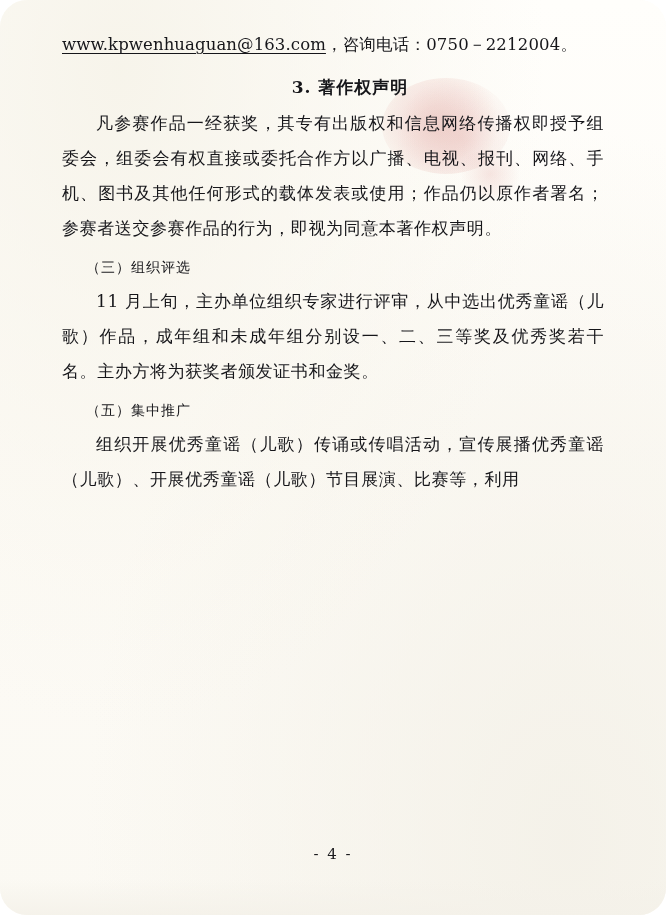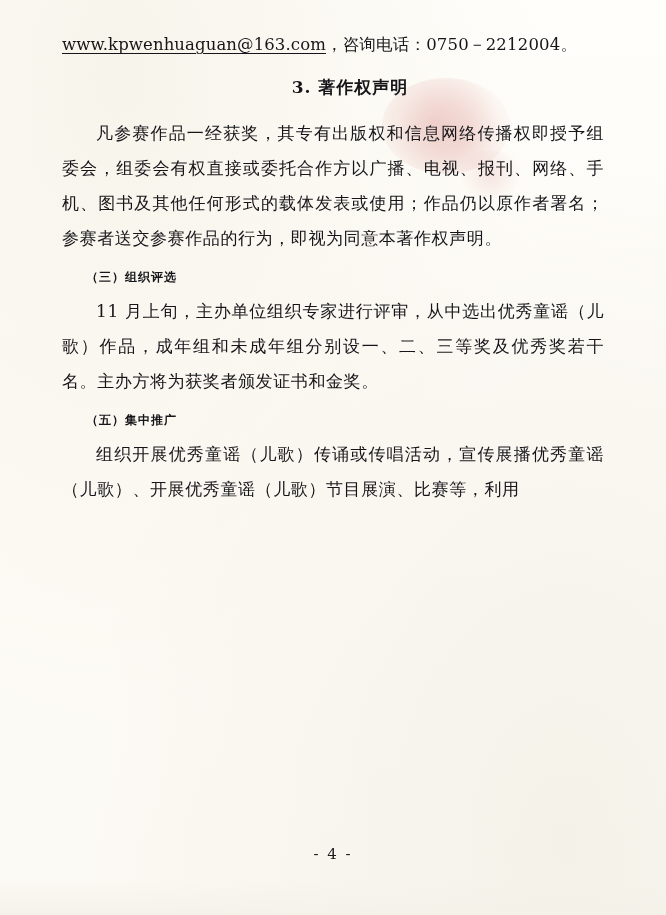--- a/index.html
+++ b/index.html
@@ -12,20 +12,21 @@
     background: #ffffff;
     font-family: "DejaVu Serif", serif;
     overflow: hidden;
   }
   .page {
     position: relative;
     width: 666px;
     height: 915px;
     background: #fdfcf8;
     overflow: hidden;
+    border-radius: 27px;
   }
   
   .paper-tint {
     position: absolute;
     inset: 0;
     background:
       radial-gradient(ellipse at 18% 8%, rgba(246,243,233,0.9) 0%, rgba(255,255,255,0) 55%),
       radial-gradient(ellipse at 85% 92%, rgba(243,240,231,0.85) 0%, rgba(255,255,255,0) 60%),
       linear-gradient(180deg, #fffefb 0%, #fdfbf6 45%, #fbf9f3 100%);
     pointer-events: none;
@@ -74,32 +75,32 @@
   .hdr {
     font-size: 17px;
     line-height: 34px;
     font-weight: 700;
     margin-top: 10px;
     text-indent: 34px;
     letter-spacing: 1px;
     text-align: center;
   }
   .hdr-sub {
-    font-size: 12px;
+    font-size: 14px;
     line-height: 34px;
-    font-weight: 700;
+    font-weight: 400;
     text-indent: 24px;
     letter-spacing: 1px;
     margin-top: 4px;
   }
   p.body {
     font-size: 17px;
     line-height: 35px;
     text-indent: 34px;
-    margin: 12px 0 0 0;
+    margin: 2px 0 0 0;
     text-align: justify;
     text-justify: inter-ideograph;
     letter-spacing: 0.6px;
   }
   p.body.tight {
     margin-top: 0;
   }
   .footer {
     position: absolute;
     left: 0;

